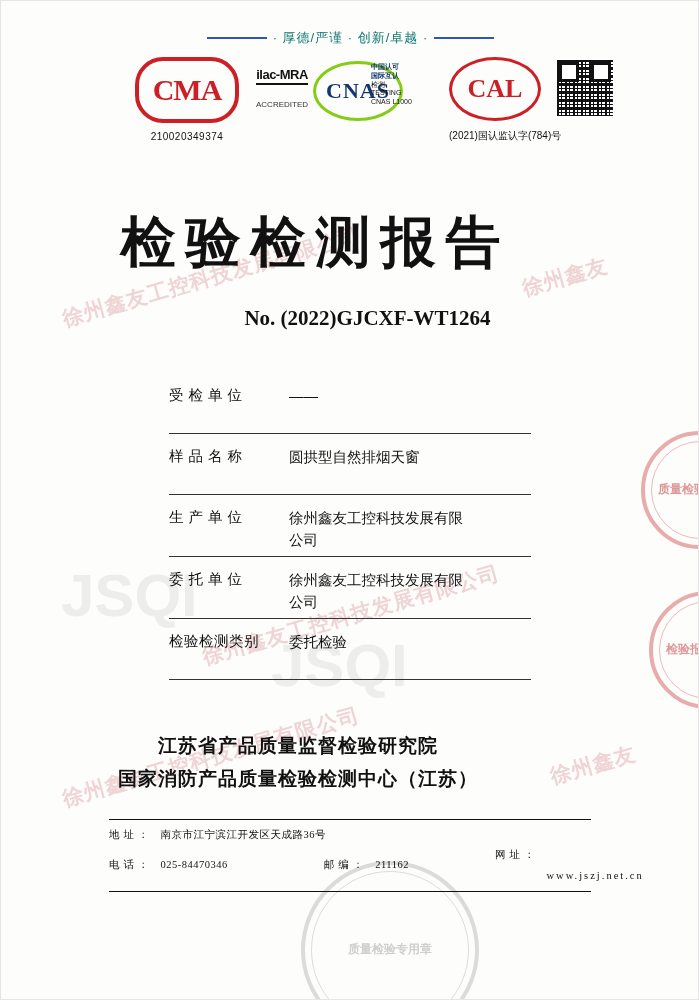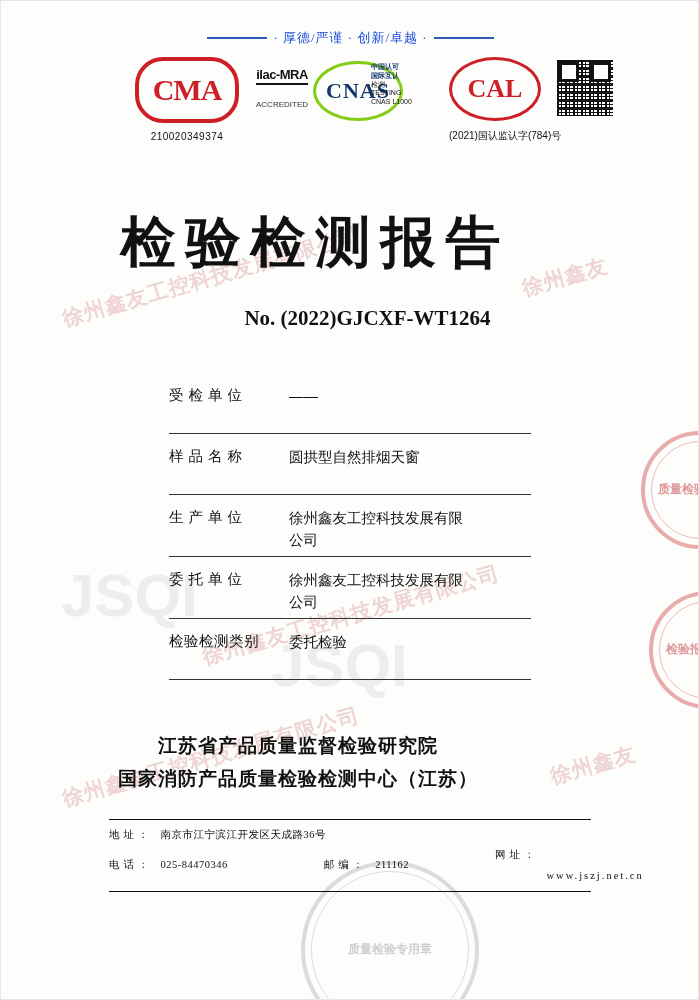--- a/index.html
+++ b/index.html
@@ -74,25 +74,24 @@
     justify-content: center;
     align-items: center;
   }
   .motto-line {
     width: 60px;
     height: 2px;
     background: #2a57b8;
   }
   .motto-text {
     font-size: 13px;
-    color: #1d4ed8;
+    color: #0f766e;
     letter-spacing: 1px;
     padding: 0 6px;
     white-space: nowrap;
-    font-family: Liberation Serif, serif;
   }
 
   
   .logo-row {
     position: absolute;
     top: 56px;
     left: 0;
     width: 699px;
     height: 95px;
   }

